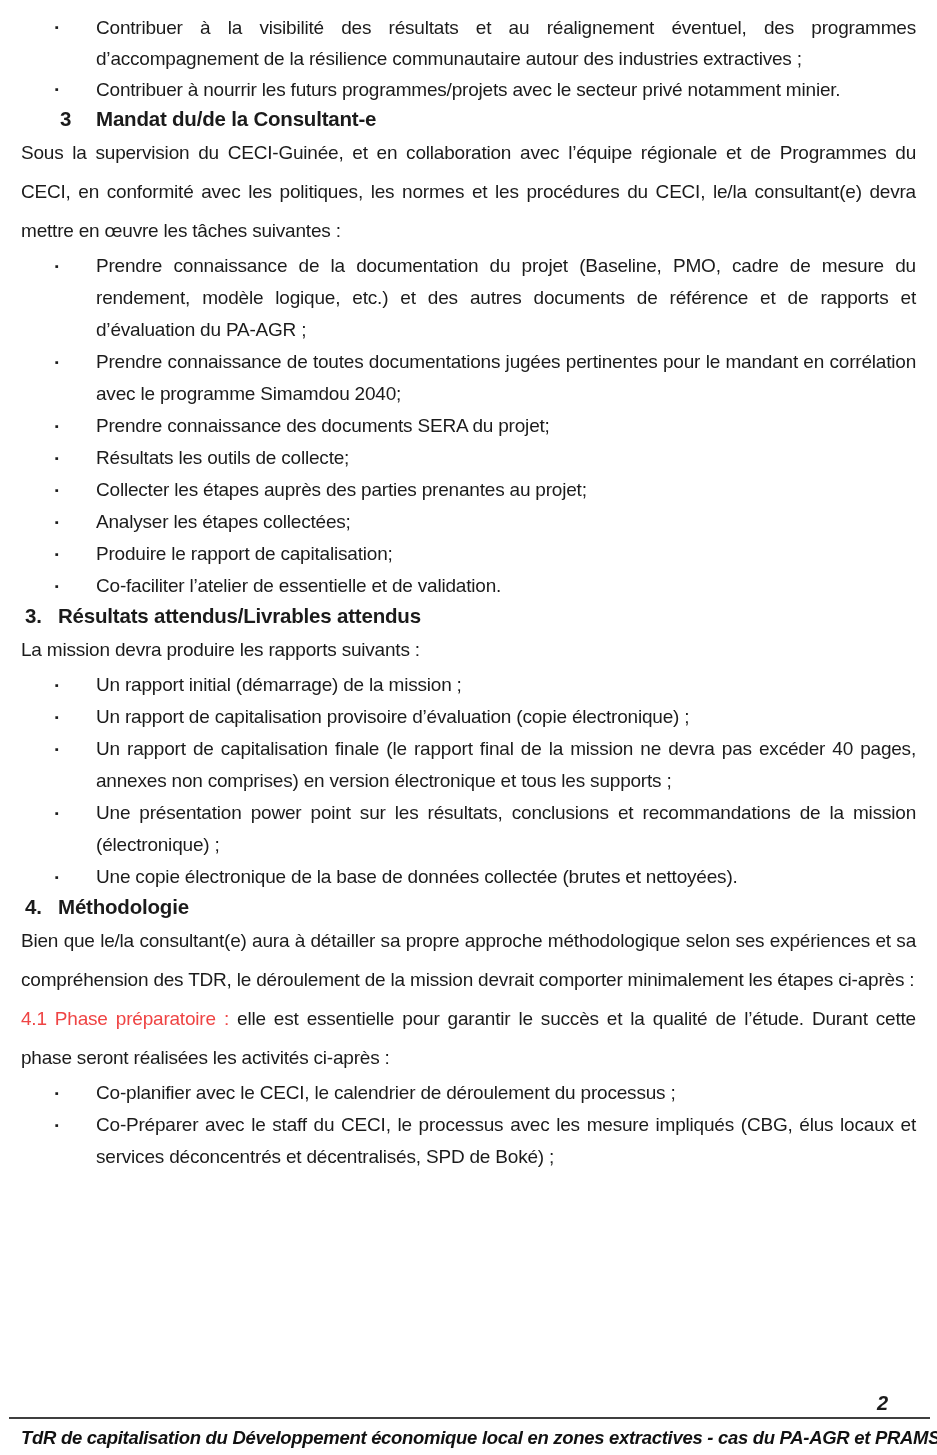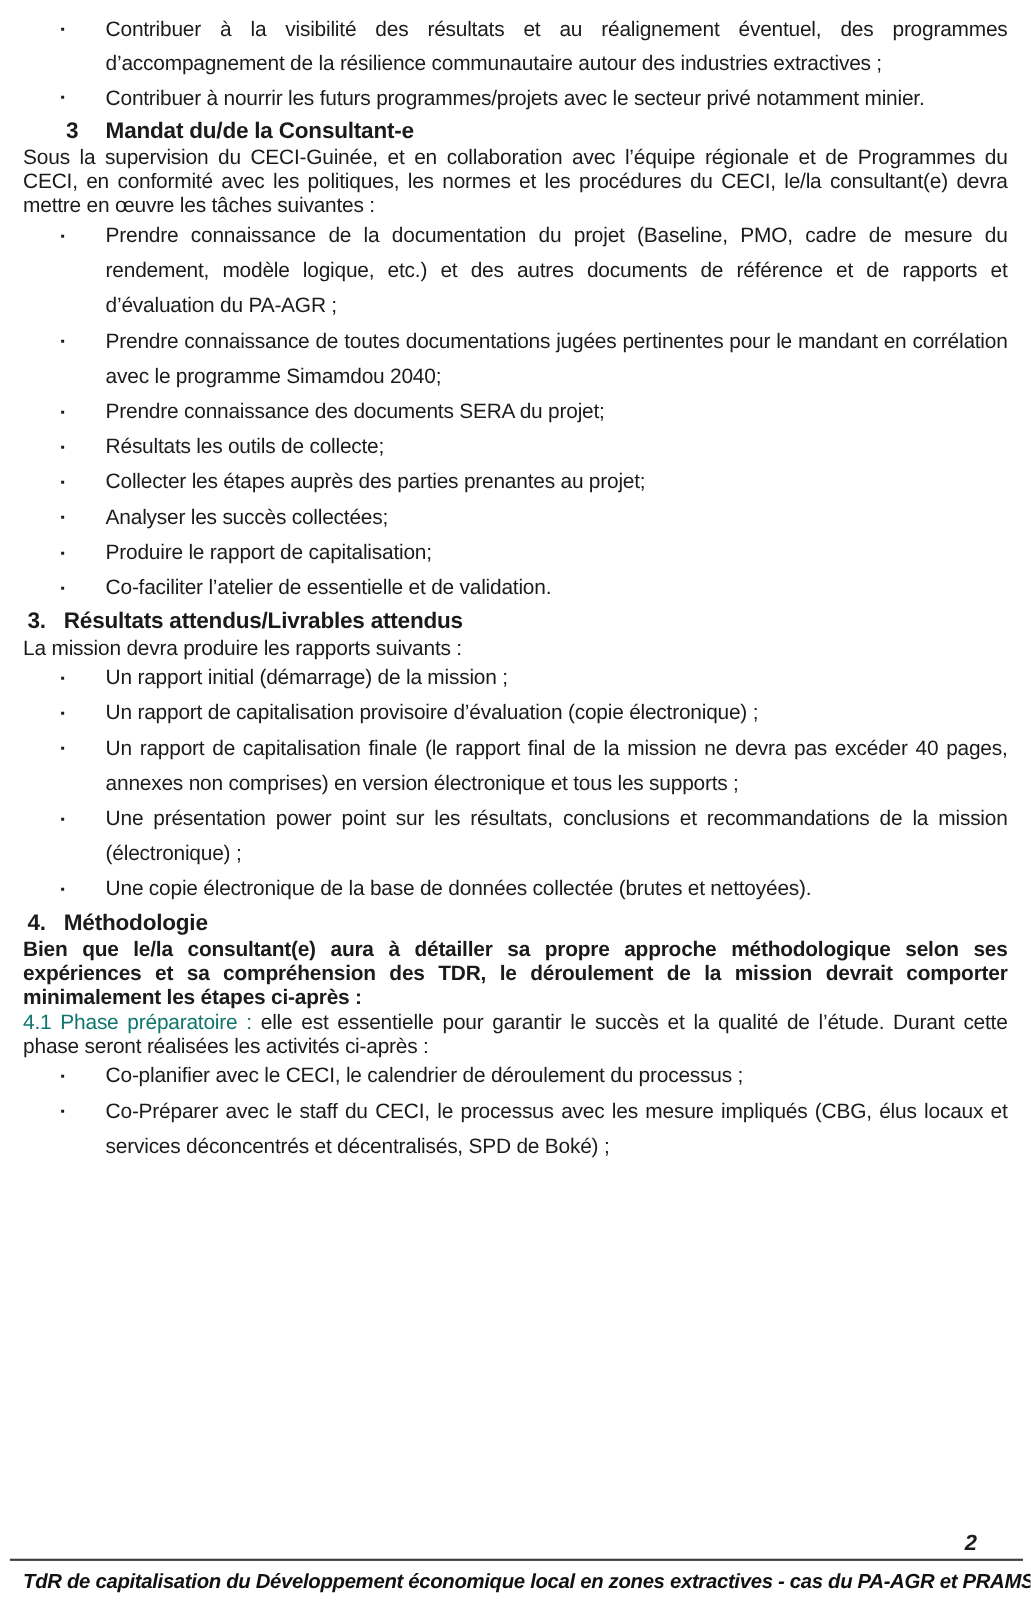--- a/index.html
+++ b/index.html
@@ -40,21 +40,21 @@
     line-height: inherit;
     color: #1b1b1b;
   }
   .bt {
     flex: 1 1 auto;
     text-align: justify;
   }
   
   p.para {
     margin: 0;
-    line-height: 22px;
+    line-height: 39px;
     text-align: justify;
   }
   
   h2.sect {
     display: flex;
     margin: 0;
     font-size: 20.5px;
     font-weight: bold;
     color: #1b1b1b;
     line-height: 28px;
@@ -65,26 +65,26 @@
   h2.sect.tight { margin-left: 4px; }
   
   .mt-intro-list  { margin-top: 4px; }
   .mt-h-mandat    { margin-top: 55px; }
   .mt-p-mandat    { margin-top: 26px; }
   .mt-tasks       { margin-top: 7px; }
   .mt-h-resultats { margin-top: 28px; }
   .mt-p-mission   { margin-top: 21px; }
   .mt-delivs      { margin-top: 5px; }
   .mt-h-methodo   { margin-top: 26px; }
-  .mt-p-methodo   { margin-top: 22px; font-weight: bold; }
+  .mt-p-methodo   { margin-top: 22px; }
   .mt-p-phase     { margin-top: 21px; }
   .mt-activities  { margin-top: 3px; }
   
   .phase-label {
-    color: #0f766e;
+    color: #ef4444;
   }
   
   .pagefoot {
     position: absolute;
     left: 0;
     right: 0;
     bottom: 6px;
   }
   .pagenum {
     text-align: right;
@@ -149,21 +149,21 @@
     <li>
       <span class="bm">▪</span>
       <span class="bt">Résultats les outils de collecte;</span>
     </li>
     <li>
       <span class="bm">▪</span>
       <span class="bt">Collecter les étapes auprès des parties prenantes au projet;</span>
     </li>
     <li>
       <span class="bm">▪</span>
-      <span class="bt">Analyser les succès collectées;</span>
+      <span class="bt">Analyser les étapes collectées;</span>
     </li>
     <li>
       <span class="bm">▪</span>
       <span class="bt">Produire le rapport de capitalisation;</span>
     </li>
     <li>
       <span class="bm">▪</span>
       <span class="bt">Co-faciliter l’atelier de essentielle et de validation.</span>
     </li>
   </ul>

